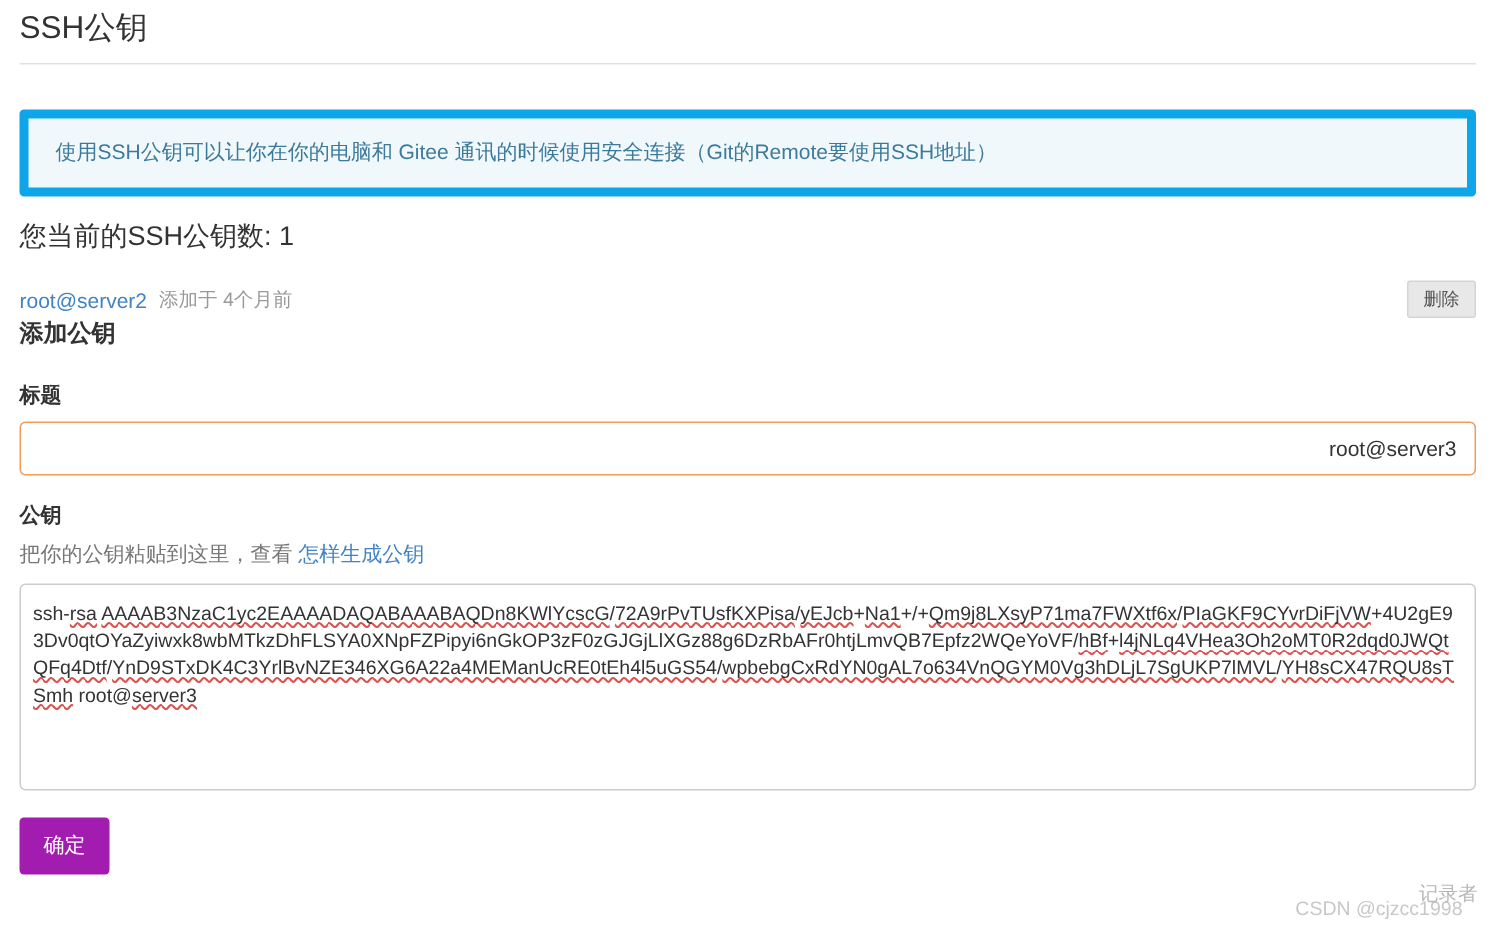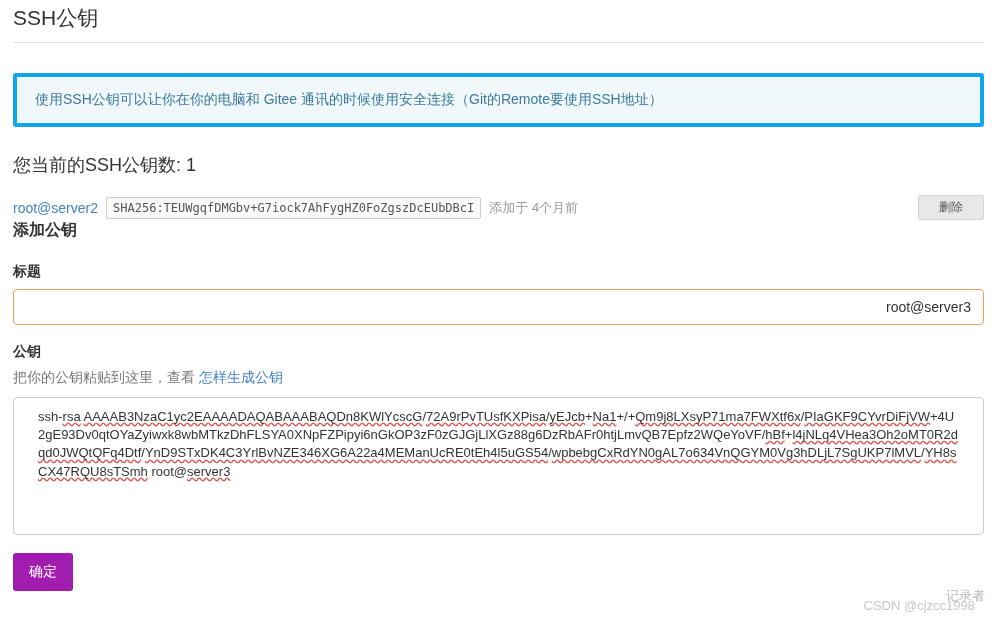--- a/index.html
+++ b/index.html
@@ -1,52 +1,51 @@
 <!DOCTYPE html>
 <html><head>
   <meta charset="utf-8">
   <style>
     * { box-sizing: border-box; margin: 0; padding: 0; }
     body { font-family: -apple-system, BlinkMacSystemFont, "Segoe UI", Helvetica, Arial, sans-serif; color: #333; width: 997px; height: 617px; padding: 0 13px; background: #fff; position: relative; }
     .page-title { font-size: 21px; font-weight: 400; color: #333; margin: 4px 0 10px; }
     .hr { border: none; border-bottom: 1px solid #e0e0e0; margin-bottom: 30px; }
-    .info-box { border: 4px solid #0ea5e9; background: #f0f8fb; color: #3c7a9c; padding: 14px 18px; font-size: 14px; border-radius: 3px; margin-bottom: 26px; }
+    .info-box { border: 6px solid #0ea5e9; background: #f0f8fb; color: #3c7a9c; padding: 14px 18px; font-size: 14px; border-radius: 3px; margin-bottom: 14px; }
     .count-text { font-size: 18px; color: #333; margin-bottom: 18px; }
     .key-row { display: flex; align-items: center; font-size: 14px; }
     .key-name { color: #4183c4; margin-right: 8px; }
     .fingerprint-box { font-family: Consolas, Monaco, monospace; font-size: 12px; border: 1px solid #ccc; background: #fafafa; color: #555; padding: 3px 6px; border-radius: 2px; margin-right: 8px; }
     .added-text { color: #999; font-size: 13px; }
-    .delete-btn { margin-left: auto; background: #e8e8e8; color: #555; border: 1px solid #d5d5d5; border-radius: 2px; font-size: 12px; padding: 3px 20px; cursor: pointer; }
+    .delete-btn { margin-left: auto; background: #e8e8e8; color: #555; border: 1px solid #d5d5d5; border-radius: 2px; font-size: 12px; padding: 3px 10px; cursor: pointer; }
     .section-title { font-size: 16px; font-weight: 600; color: #333; margin-bottom: 22px; }
     .label { font-size: 14px; font-weight: 600; color: #333; display: block; margin-bottom: 8px; }
     .input-title { width: 100%; border: 1px solid #f29b5a; border-radius: 4px; padding: 9px 12px; font-size: 14px; color: #333; outline: none; margin-bottom: 18px; text-align: right; }
     .hint-row { font-size: 14px; color: #777; margin-bottom: 10px; }
     .hint-row a { color: #4183c4; text-decoration: none; text-align: center; }
-    .textarea-key { width: 100%; height: 138px; border: 1px solid #ccc; border-radius: 4px; padding: 10px 24px; font-size: 13px; font-family: inherit; color: #333; resize: both; outline: none; margin-bottom: 18px; }
+    .textarea-key { width: 100%; height: 138px; border: 1px solid #ccc; border-radius: 4px; padding: 10px 8px; font-size: 13px; font-family: inherit; color: #333; resize: both; outline: none; margin-bottom: 18px; }
     .textarea-key .red { text-decoration: underline wavy #d9534f; text-decoration-skip-ink: none; }
     .key-content { word-break: break-all; line-height: 1.4; }
     .submit-btn { background: #a21caf; color: #fff; border: none; border-radius: 3px; font-size: 14px; padding: 10px 16px; cursor: pointer; }
     .watermark { position: absolute; bottom: 4px; right: 22px; font-size: 13px; color: #c8c8c8; }
     .wm-over { position: absolute; bottom: 12px; right: 12px; font-size: 13px; color: #b8b8b8; }
   </style>
 </head>
 <body>
 
 
 
 <h1 class="page-title">SSH公钥</h1>
 <hr class="hr">
 
 <div class="info-box">使用SSH公钥可以让你在你的电脑和 Gitee 通讯的时候使用安全连接（Git的Remote要使用SSH地址）</div>
 
 <div class="count-text">您当前的SSH公钥数: 1</div>
 
 <div class="key-row">
   <a class="key-name">root@server2</a>
-  <span class="fingerprint-box">SHA256:TEUWgqfDMGbv+G7iock7AhFygHZ0FoZgszDcEUbDBcI</span>
   <span class="added-text">添加于 4个月前</span>
   <button class="delete-btn">删除</button>
 </div>
 
 <h2 class="section-title">添加公钥</h2>
 
 
 <label class="label">标题</label>
 <input type="text" class="input-title" value="root@server3" style="">
 

